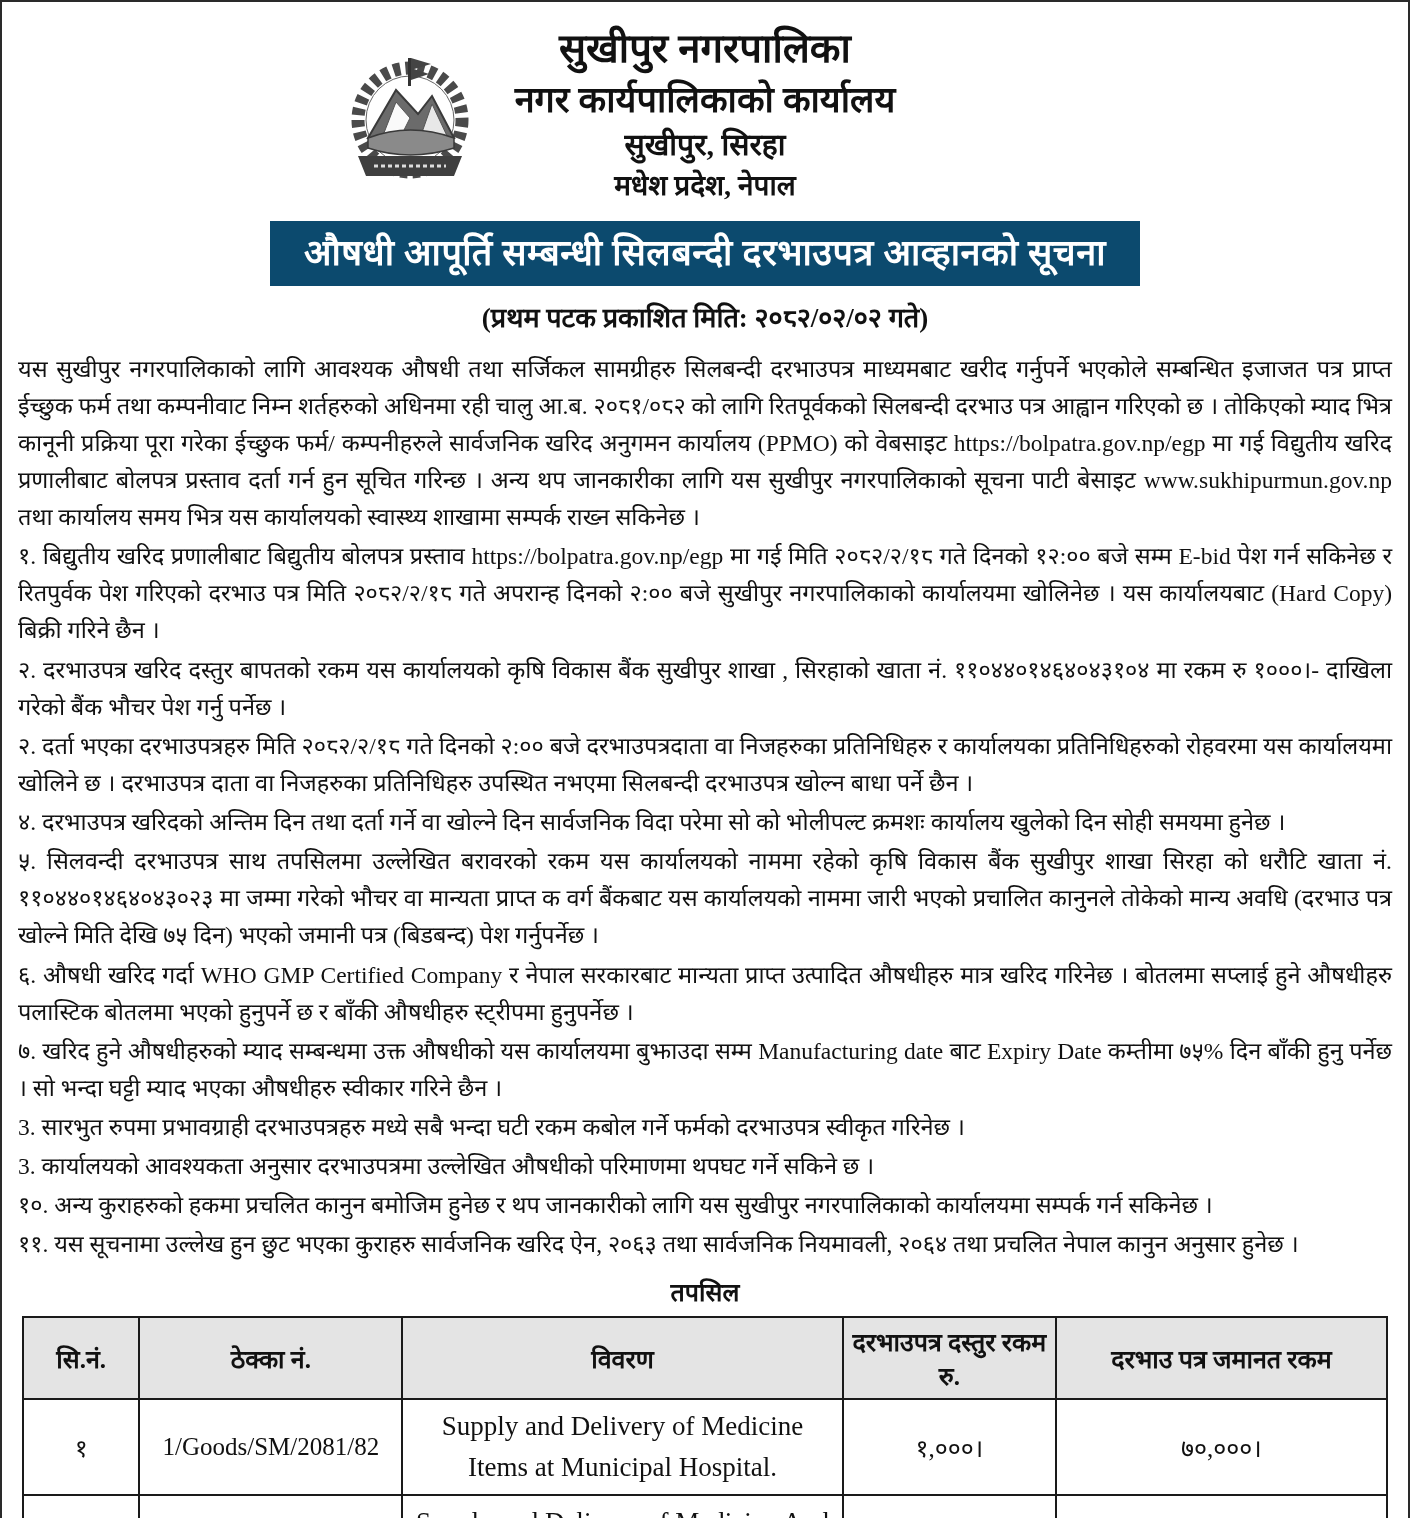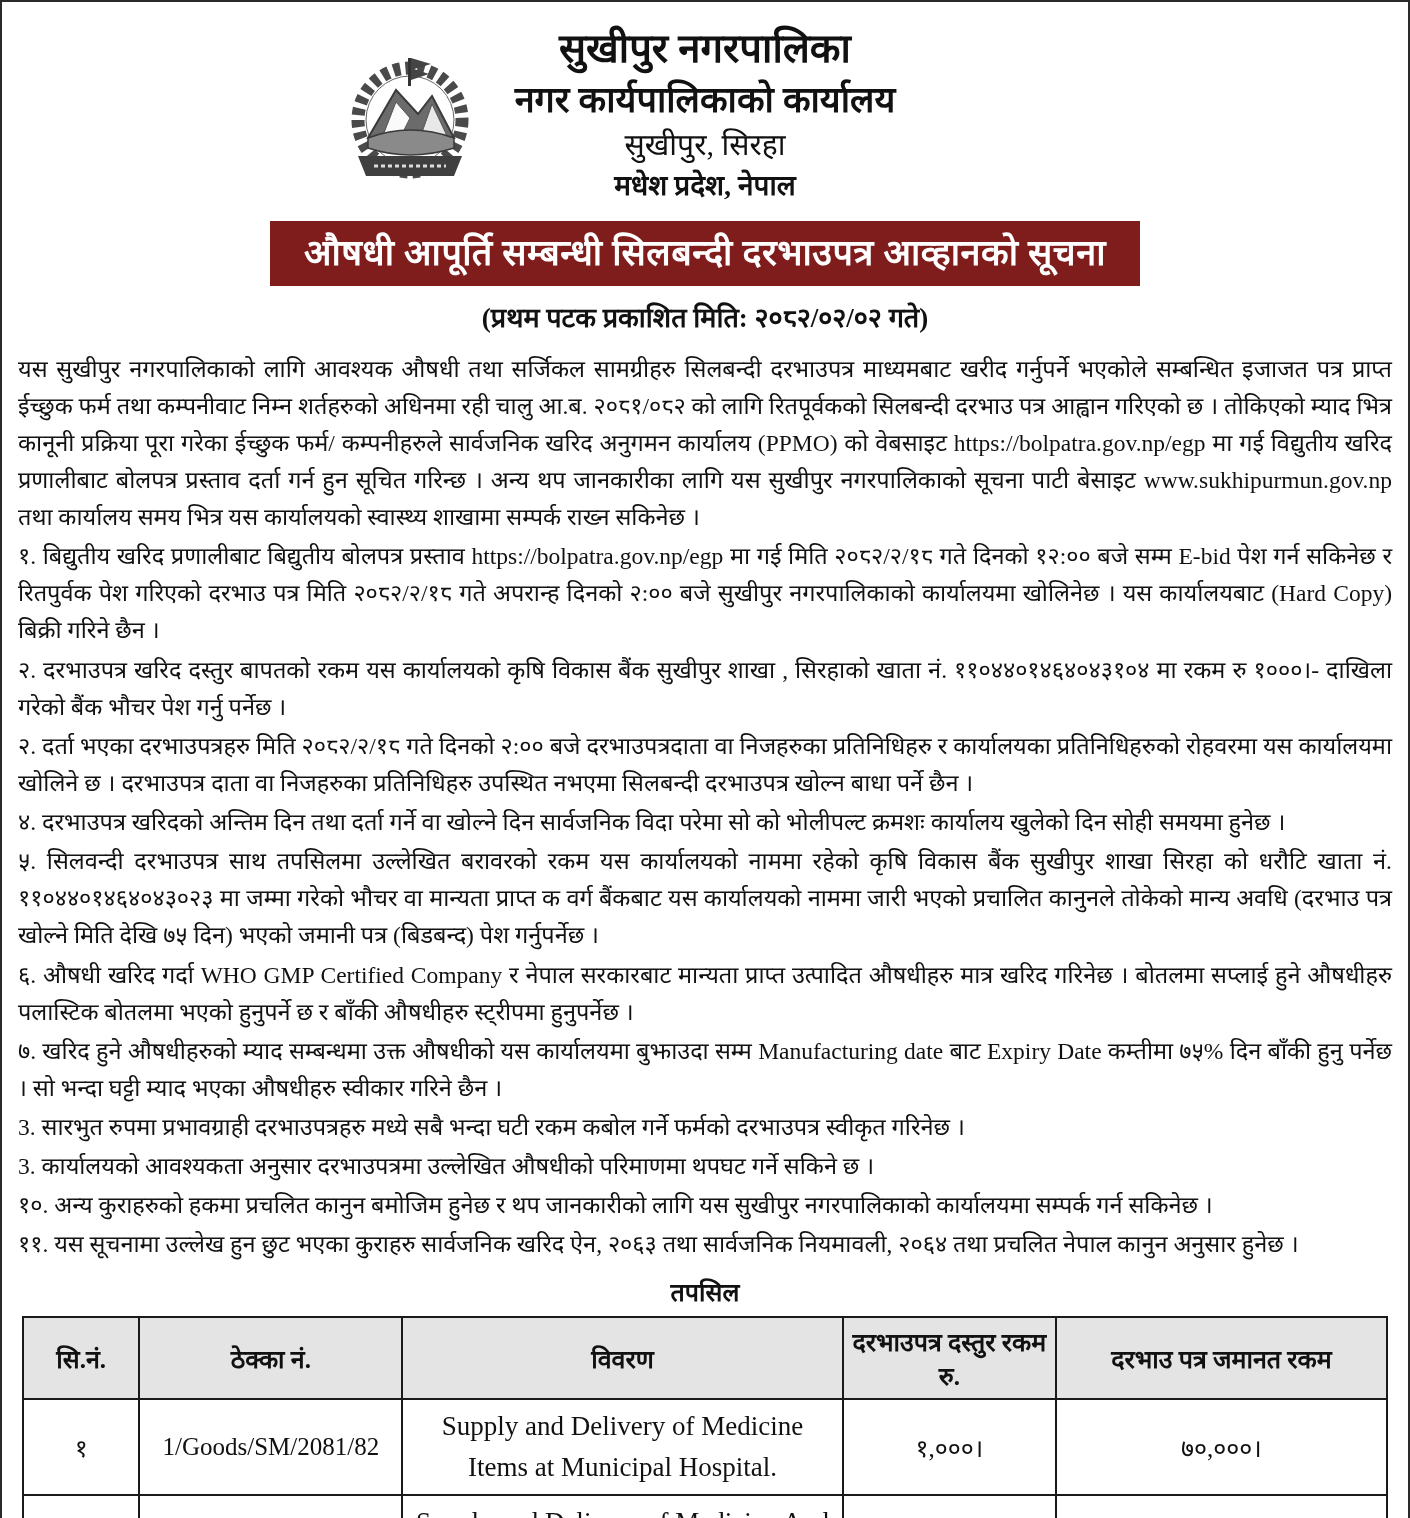--- a/index.html
+++ b/index.html
@@ -19,27 +19,27 @@
   }
   
   .letterhead { position: relative; text-align: center; padding-top: 14px; }
   .emblem {
     position: absolute;
     left: 318px; top: 40px;
     width: 148px; height: 140px;
   }
   .lh-line1 { font-size: 40px; font-weight: bold; line-height: 1.15; }
   .lh-line2 { font-size: 36px; font-weight: bold; line-height: 1.25; margin-top: 6px; }
-  .lh-line3 { font-size: 30px; font-weight: normal; line-height: 1.2; margin-top: 4px; }
+  .lh-line3 { font-size: 30px; font-weight: bold; line-height: 1.2; margin-top: 4px; }
   .lh-line4 { font-size: 28px; font-weight: bold; line-height: 1.2; margin-top: 6px; }
   
   .banner-wrap { text-align: center; margin-top: 18px; }
   .banner {
     display: inline-block;
-    background: #7f1d1d;
+    background: #0c4a6e;
     color: #ffffff;
     font-size: 36px;
     font-weight: bold;
     padding: 6px 34px 10px 34px;
     letter-spacing: 0.5px;
   }
   .pub-date {
     text-align: center;
     font-size: 27px;
     font-weight: bold;

